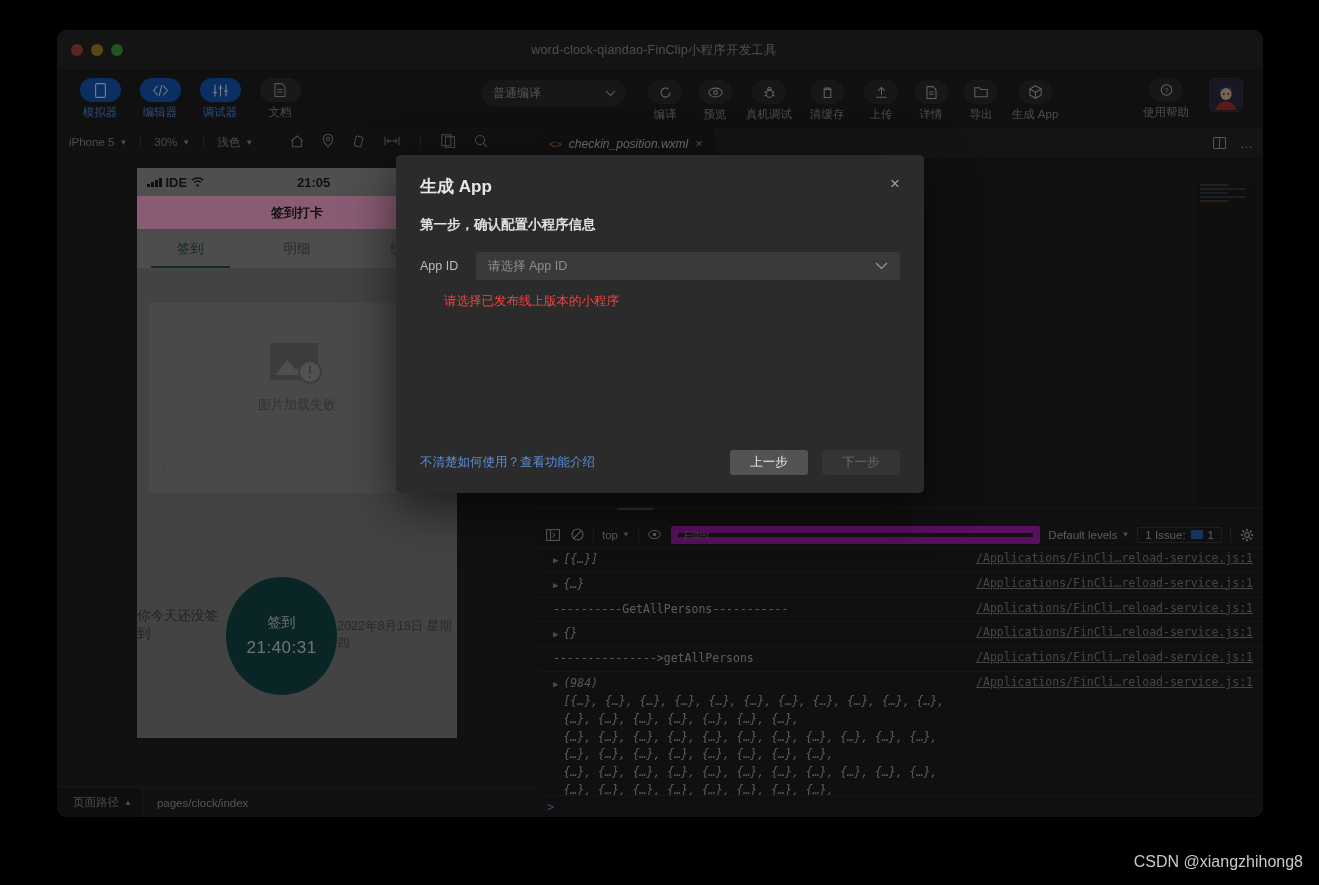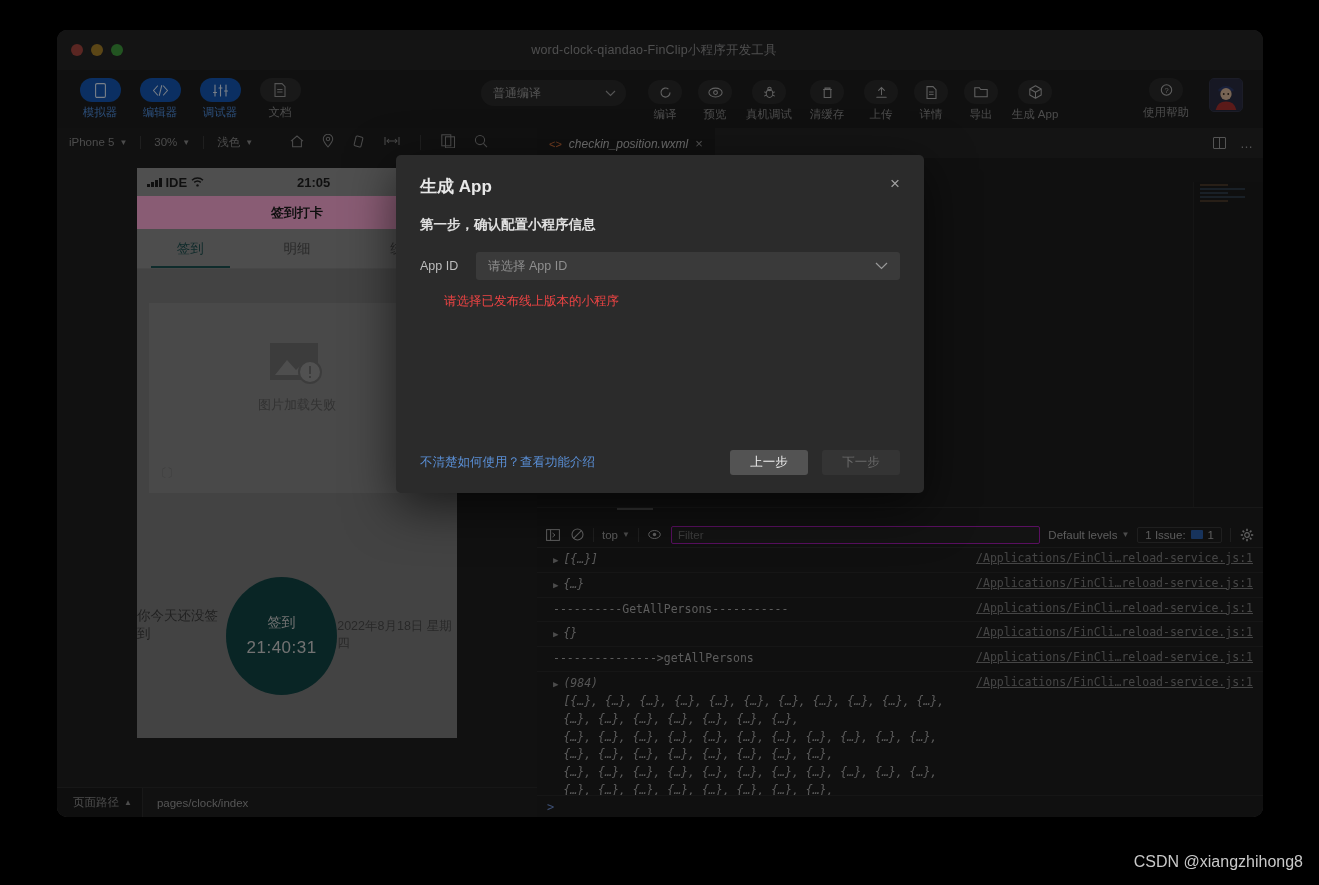--- a/index.html
+++ b/index.html
@@ -261,21 +261,21 @@
   .console-toolbar {
     height: 26px; display: flex; align-items: center; gap: 8px;
     padding: 0 8px; border-bottom: 1px solid #2d2d2d;
     font-size: 11.5px; color: #a8a8a8;
   }
   .ct-ico { width: 16px; height: 14px; display:flex; align-items:center; justify-content:center; color:#b0b0b0; cursor:pointer; }
   .ct-sep { width: 1px; height: 14px; background: #3a3a3a; }
   .ct-top { display:flex; align-items:center; gap:4px; cursor:pointer; }
   .ct-filter {
     flex: 1; height: 18px; background: #242424;
-    border: 1px solid #a21caf; border-radius: 2px;
+    border: 7px solid #a21caf; border-radius: 2px;
     padding: 0 6px; display: flex; align-items: center;
     color: #6f6f6f; font-size: 11.5px;
   }
   .ct-levels { display: flex; align-items: center; gap: 4px; cursor: pointer; }
   .ct-issue {
     display: flex; align-items: center; gap: 5px;
     padding: 1px 7px; border: 1px solid #3a3a3a; border-radius: 2px;
     cursor: pointer;
   }
   .issue-chip { width: 12px; height: 9px; background: #2b5ea8; border-radius: 1px; }

